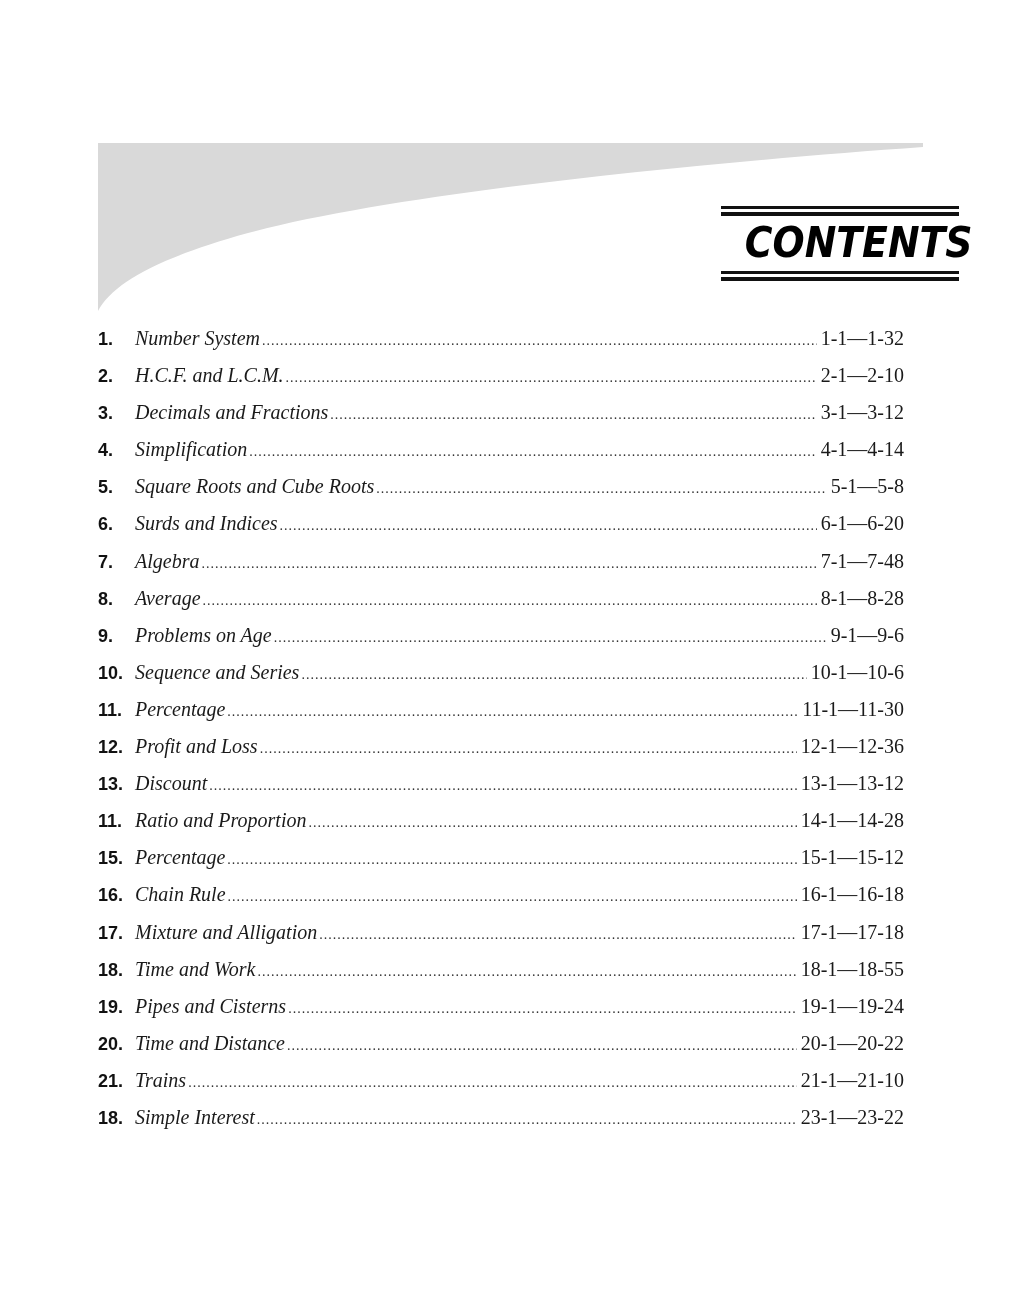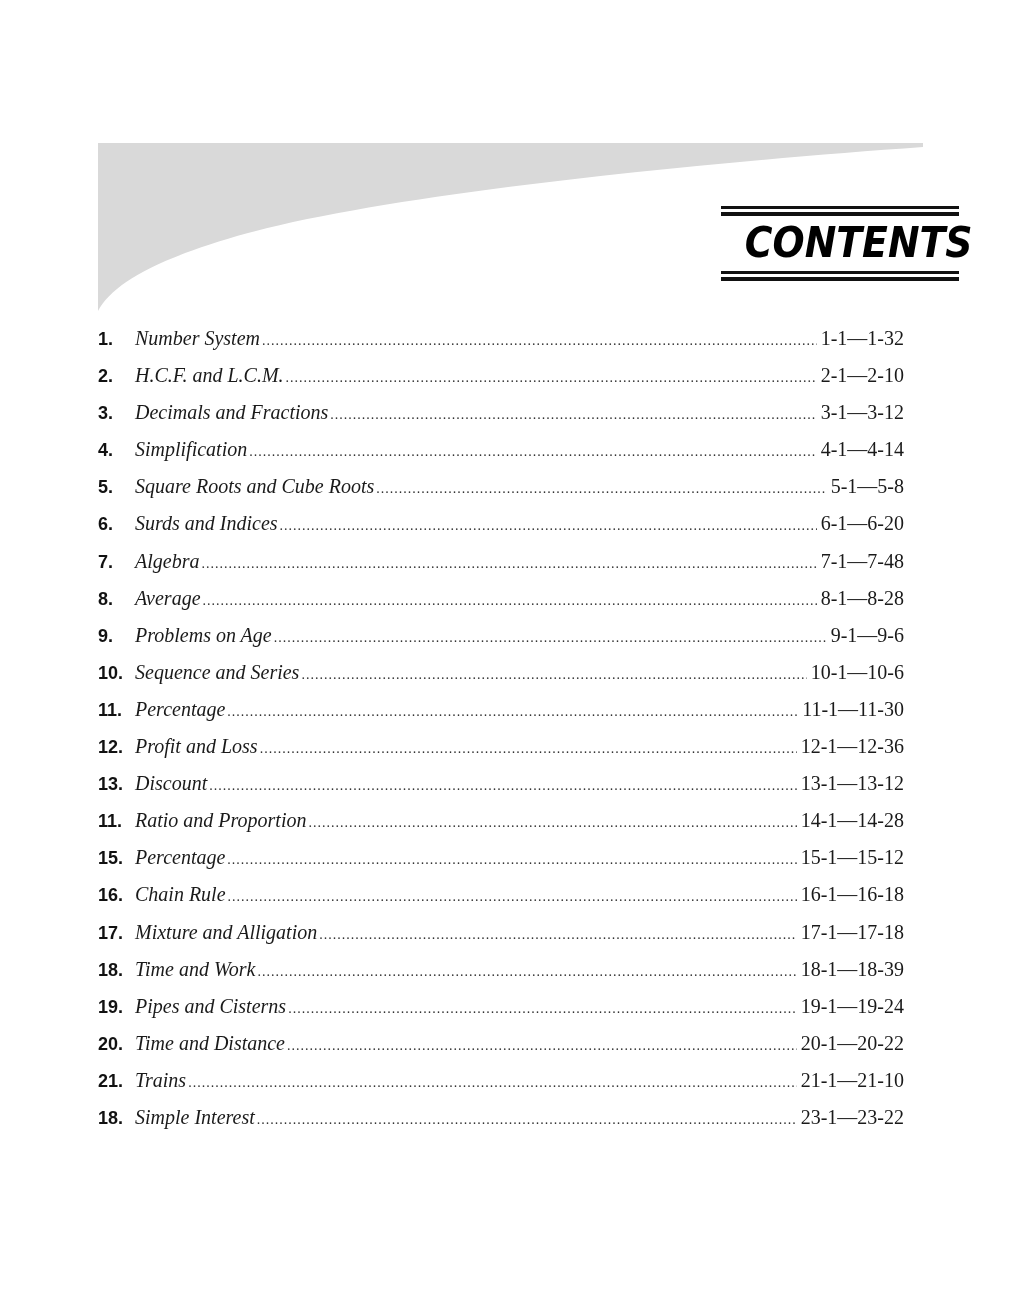--- a/index.html
+++ b/index.html
@@ -145,21 +145,21 @@
     <div class="toc-row">
       <span class="num">17.</span>
       <span class="title">Mixture and Alligation</span>
       <span class="dots"></span>
       <span class="pages">17-1—17-18</span>
     </div>
     <div class="toc-row">
       <span class="num">18.</span>
       <span class="title">Time and Work</span>
       <span class="dots"></span>
-      <span class="pages">18-1—18-39</span>
+      <span class="pages">18-1—18-55</span>
     </div>
     <div class="toc-row">
       <span class="num">19.</span>
       <span class="title">Pipes and Cisterns</span>
       <span class="dots"></span>
       <span class="pages">19-1—19-24</span>
     </div>
     <div class="toc-row">
       <span class="num">20.</span>
       <span class="title">Time and Distance</span>

